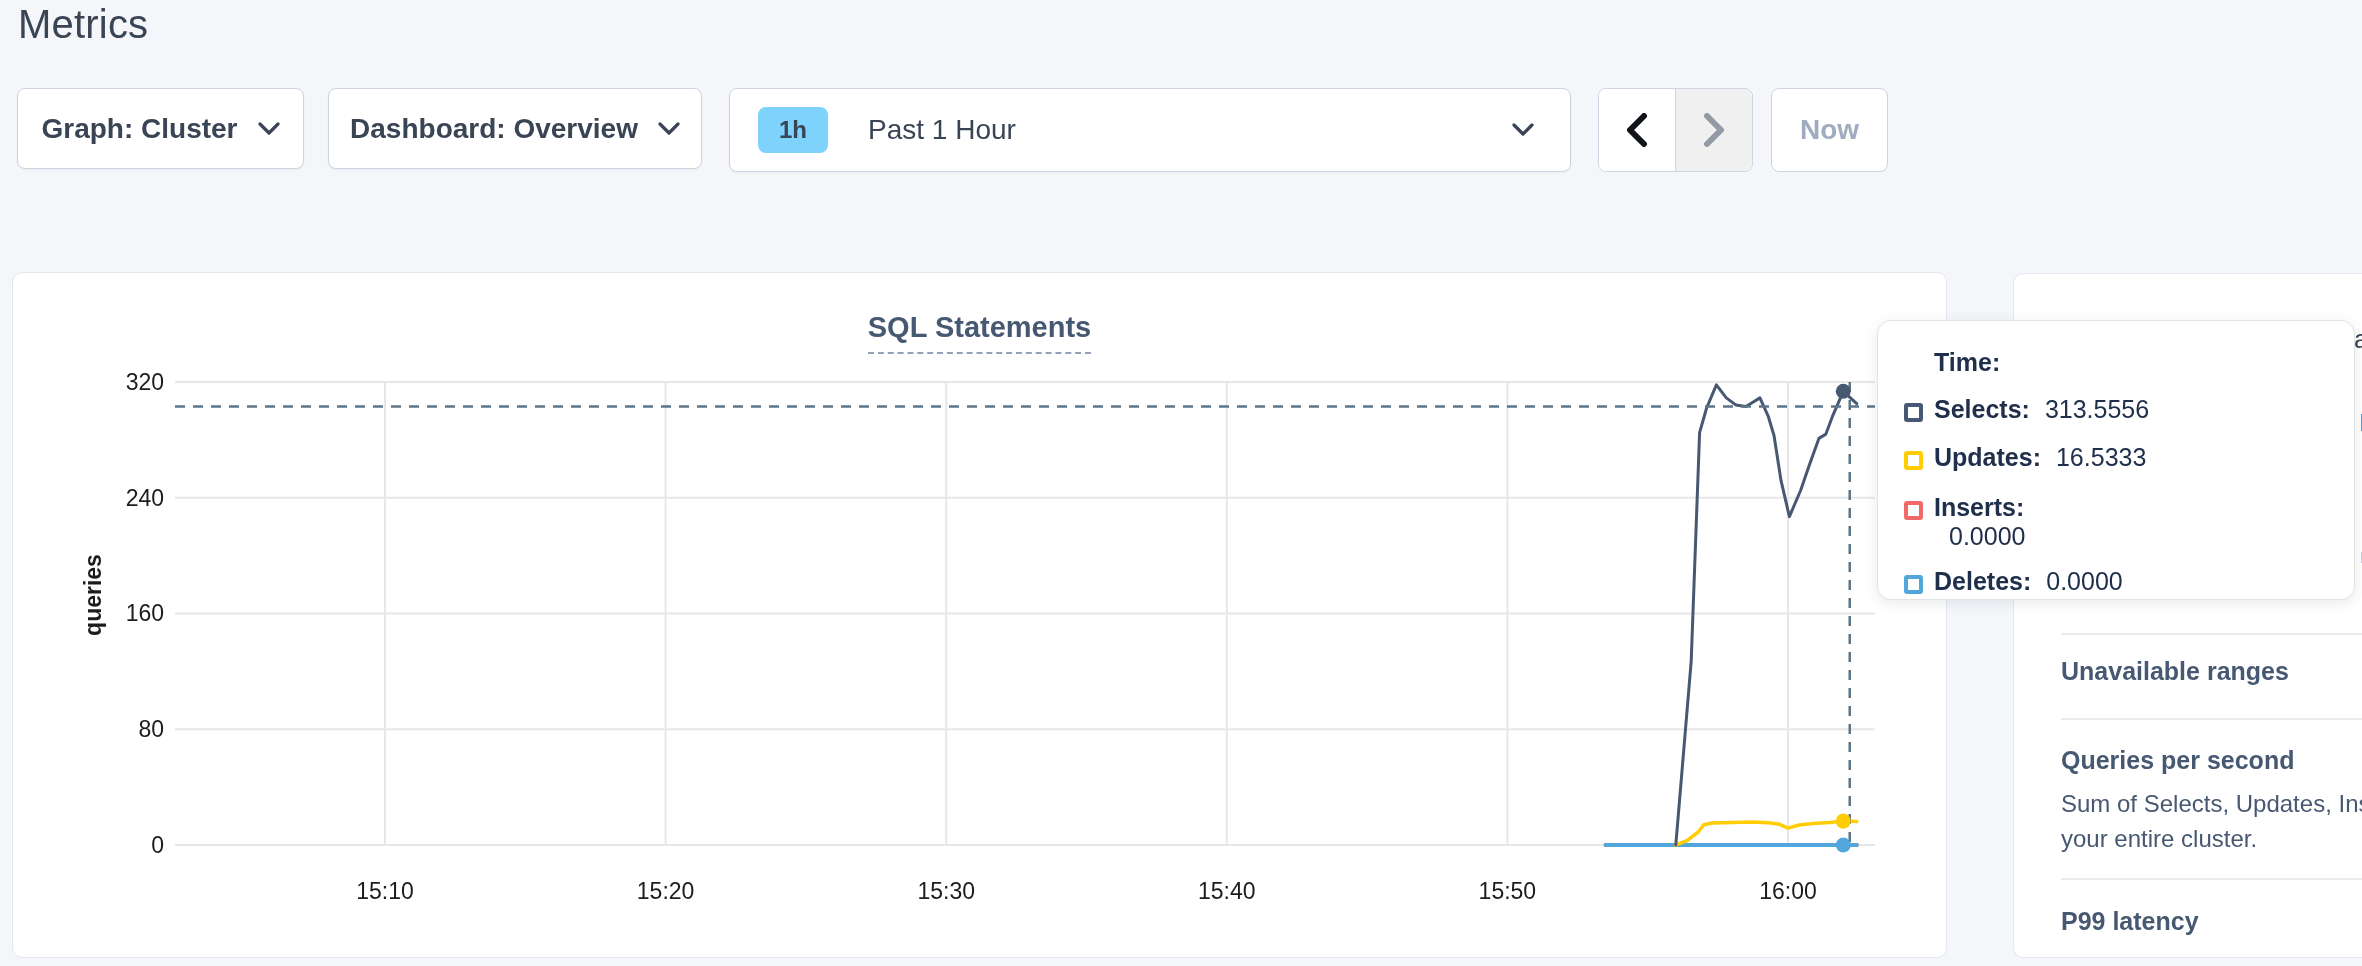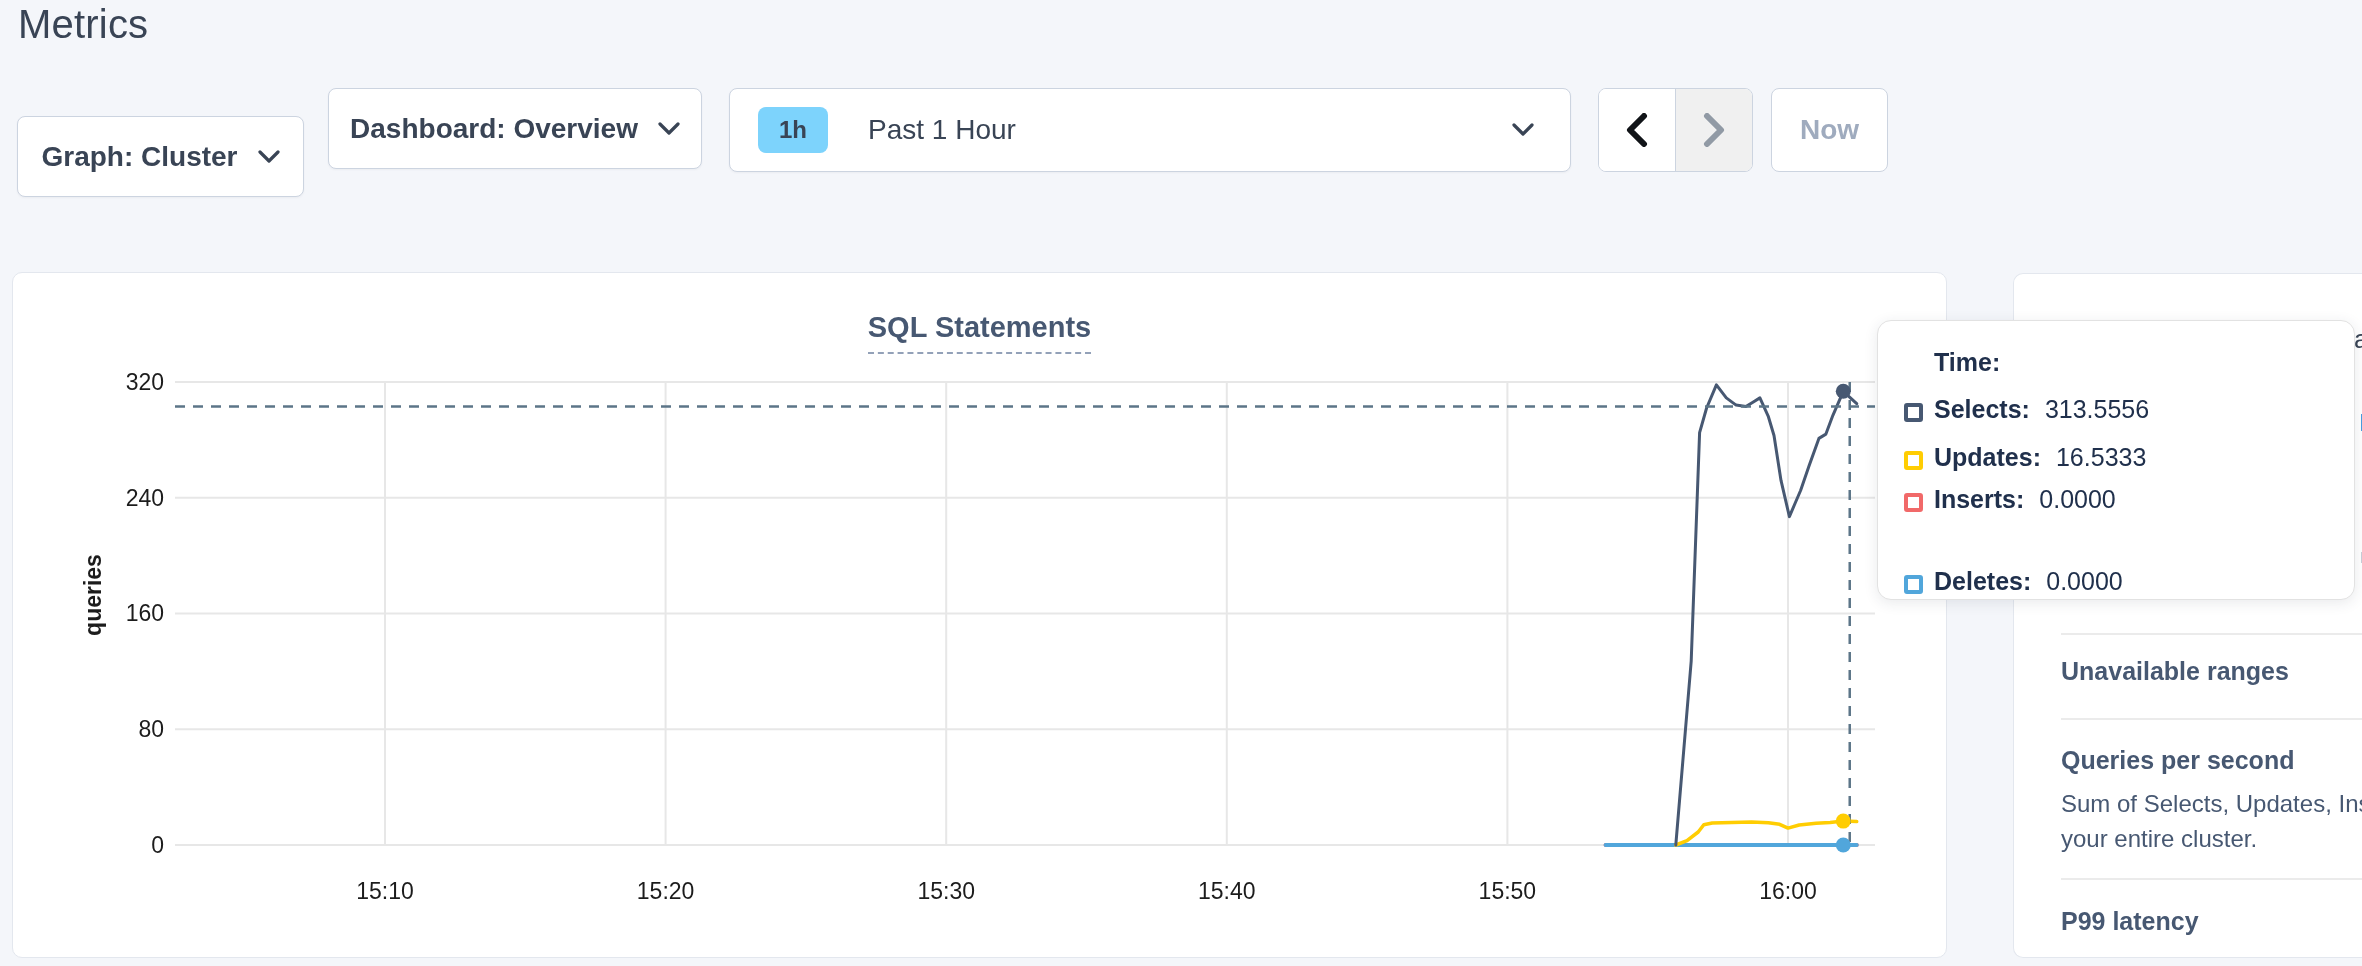--- a/index.html
+++ b/index.html
@@ -66,21 +66,21 @@
   .sb-frag-blue { position:absolute; left:347px; top:140px; width:7px; height:17px; background:#4a9fe0; }
   .sb-frag-gray { position:absolute; left:347px; top:278px; width:7px; height:11px; background:#c9cfd8; }
 </style>
 </head>
 <body>
 
 <div id="app">
 
   <h1 class="page-title">Metrics</h1>
 
-  <div class="tb-btn" style="left:17px; width:287px;margin-top:28px;">
+  <div class="tb-btn" style="left:17px; width:287px;">
     <span>Graph: Cluster</span>
     <svg class="chev" viewBox="0 0 22 14">
         <polyline points="2,2 11,11 20,2"></polyline>
       </svg>
   </div>
 
   <div class="tb-btn" style="left:328px; width:374px;">
     <span>Dashboard: Overview</span>
     <svg class="chev" viewBox="0 0 22 14">
         <polyline points="2,2 11,11 20,2"></polyline>
@@ -157,21 +157,21 @@
     <div class="tt-row" style="top:74px;">
       <span class="swatch" style="border-color: rgb(71, 88, 114);"></span>
       <span class="tt-label">Selects:</span>
       <span class="tt-value">313.5556</span>
     </div>
     <div class="tt-row" style="top:122px;">
       <span class="swatch" style="border-color: rgb(255, 205, 2);"></span>
       <span class="tt-label">Updates:</span>
       <span class="tt-value">16.5333</span>
     </div>
-    <div class="tt-row" style="top:164px;">
+    <div class="tt-row" style="top:172px;flex-direction:column;">
       <span class="swatch" style="border-color: rgb(241, 105, 105);"></span>
       <span class="tt-label">Inserts:</span>
       <span class="tt-value">0.0000</span>
     </div>
     <div class="tt-row" style="top:217px;margin-top:29px;">
       <span class="swatch" style="border-color: rgb(81, 166, 219);"></span>
       <span class="tt-label">Deletes:</span>
       <span class="tt-value">0.0000</span>
     </div>
   </div>

